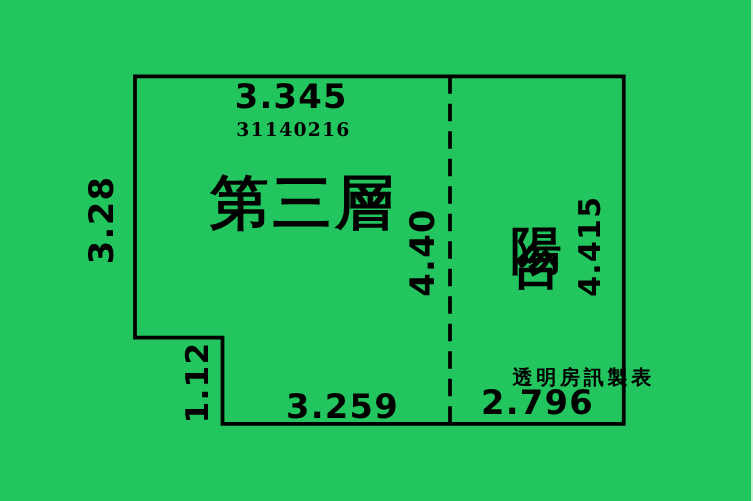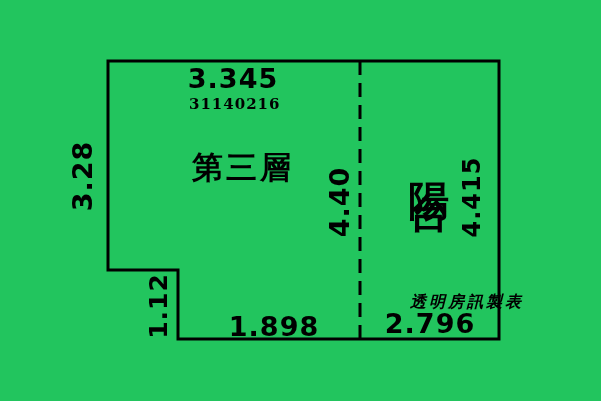--- a/index.html
+++ b/index.html
@@ -43,23 +43,23 @@
     letter-spacing: 1px;
     transform: translate(-50%, -50%) rotate(-90deg);
   }
   .reg {
     font-family: "DejaVu Serif", serif;
     font-weight: 600;
     font-size: 15px;
     letter-spacing: 1px;
   }
   .floor-label {
-    font-size: 31px;
+    font-size: 47px;
     font-weight: bold;
-    font-family: Liberation Sans, sans-serif;
+    font-family: Liberation Mono, monospace;
     letter-spacing: 3px;
     transform: translate(-50%, -50%);
   }
   .balcony-label {
     font-size: 41px;
     font-weight: bold;
     font-family: "DejaVu Sans", sans-serif;
     writing-mode: vertical-rl;
     text-orientation: upright;
     letter-spacing: 8px;
@@ -94,18 +94,18 @@
   <div class="txt vdim" style="left:82px; top:176px;">3.28</div>
 
   <div class="txt vdim" style="left:339px; top:202px;">4.40</div>
 
   <div class="txt balcony-label" style="left:429px; top:150px;">陽台</div>
 
   <div class="txt vdim" style="left:472px; top:197px; font-size:24px;">4.415</div>
 
   <div class="txt vdim" style="left:158px; top:306px; font-size:25px;">1.12</div>
 
-  <div class="txt dim" style="left:274px; top:326px;">1.898</div>
+  <div class="txt dim" style="left:274px; top:326px;">3.259</div>
   <div class="txt dim" style="left:430px; top:323px;">2.796</div>
 
-  <div class="txt watermark" style="left:467px; top:302px;font-style:italic;">透明房訊製表</div>
+  <div class="txt watermark" style="left:467px; top:302px;">透明房訊製表</div>
 
 </div>
 
 </body></html>

